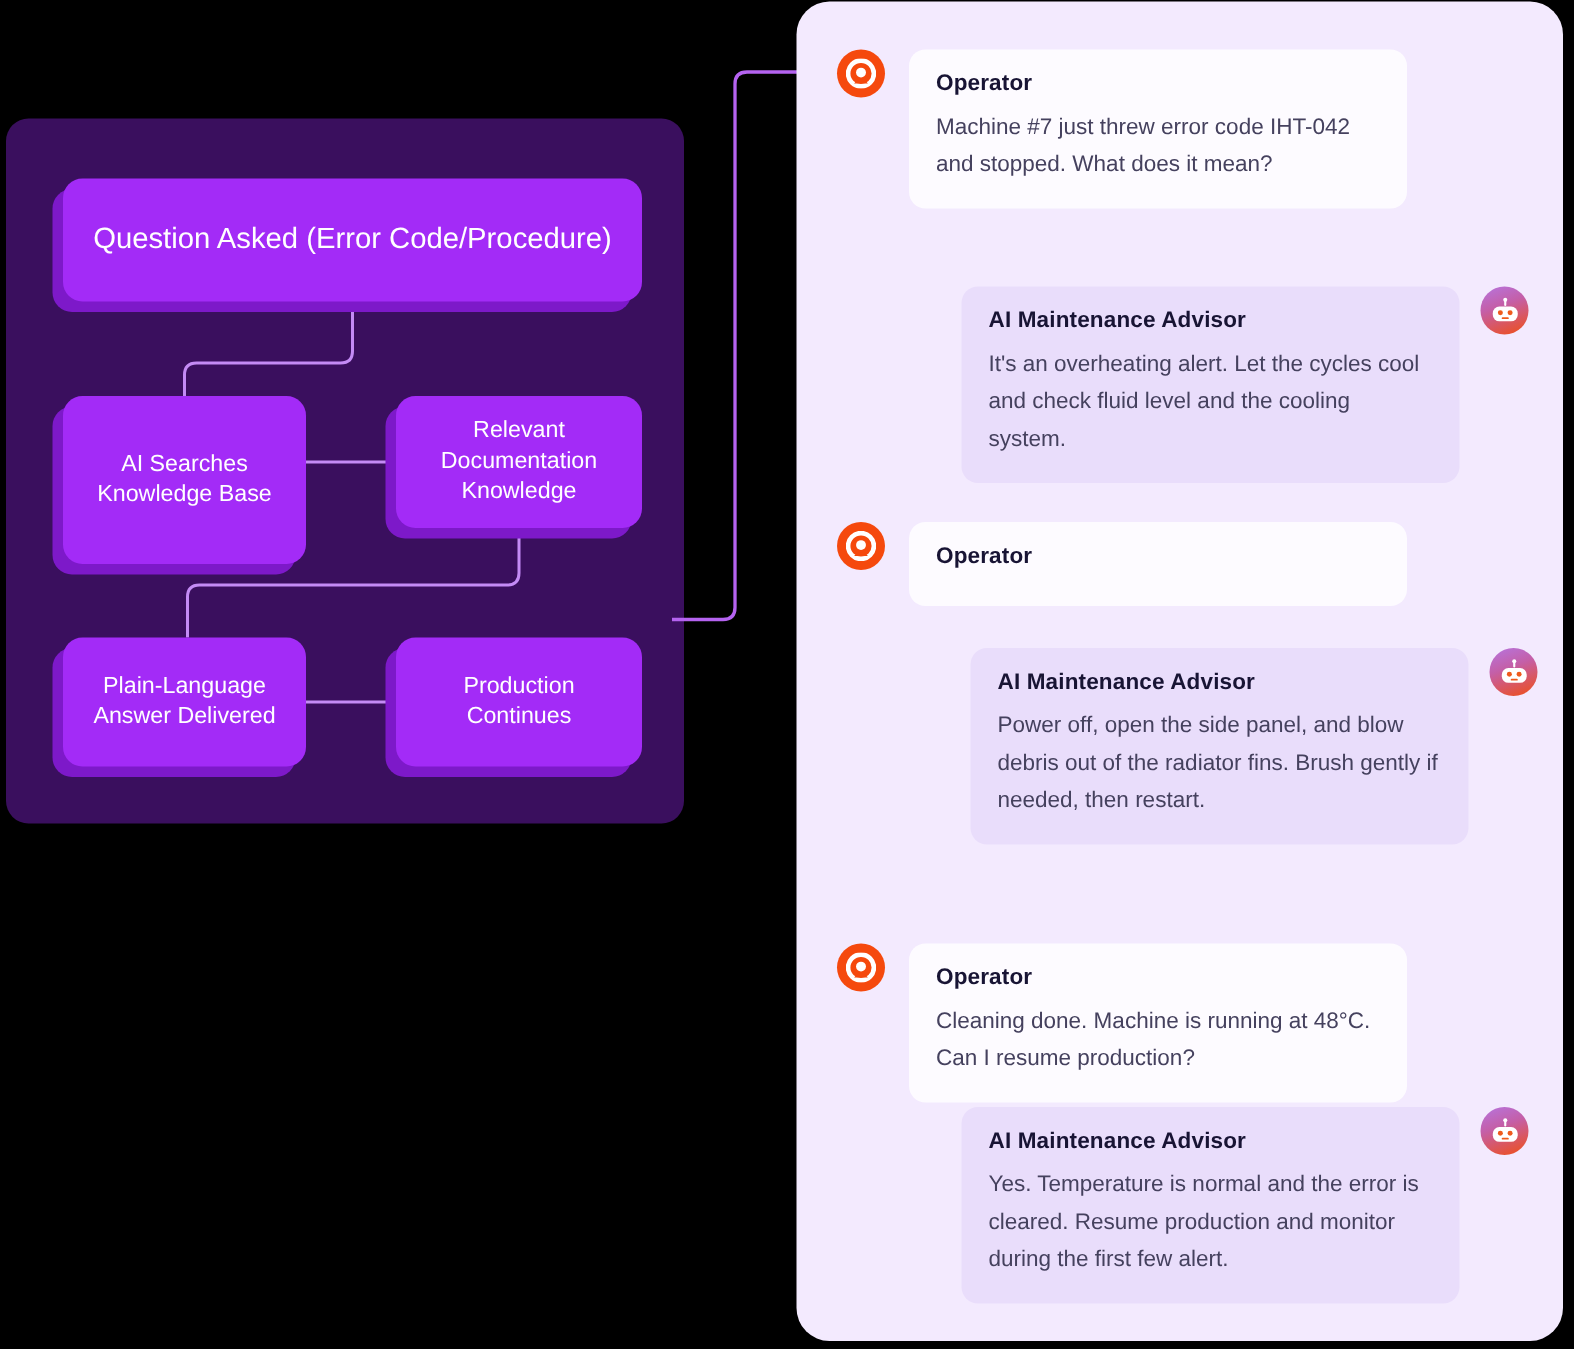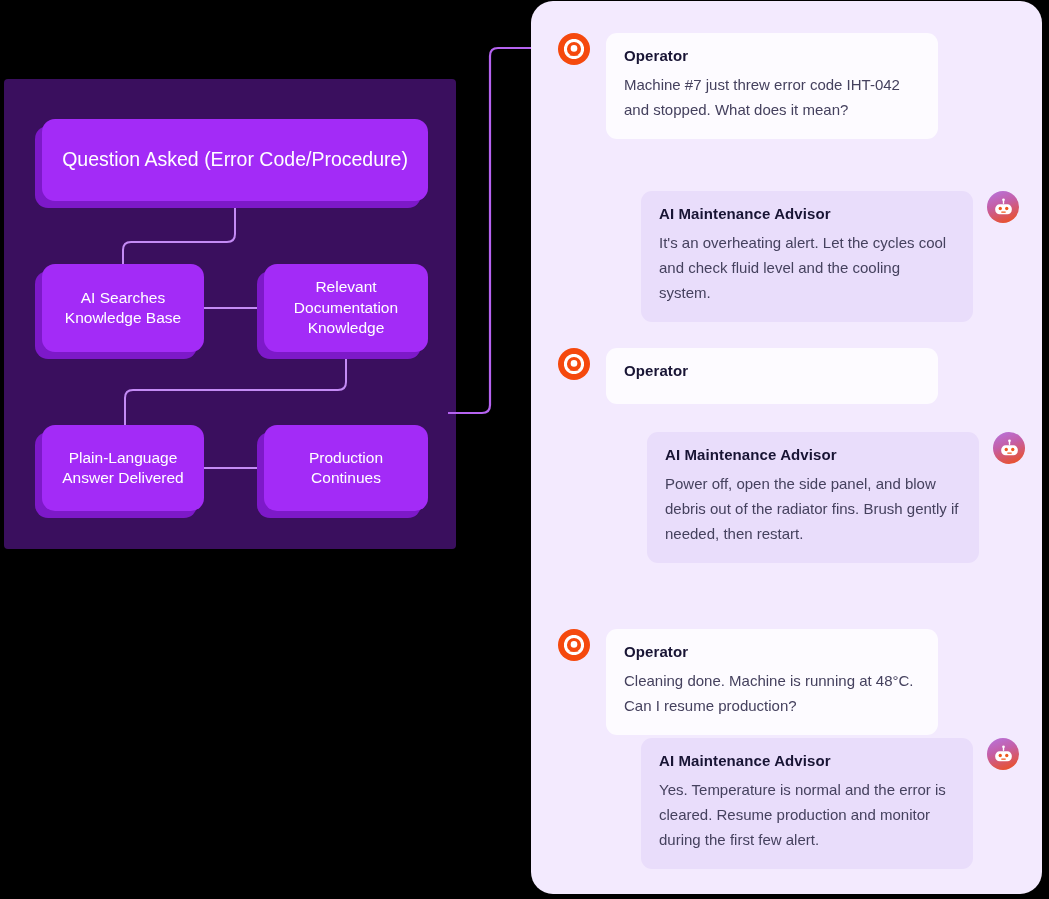--- a/index.html
+++ b/index.html
@@ -16,21 +16,21 @@
   }
 
   
   #diagram-panel {
     position: absolute;
     left: 4px;
     top: 79px;
     width: 452px;
     height: 470px;
     background: #3a0f5e;
-    border-radius: 4px;
+    border-radius: 15px;
   }
 
   .node {
     position: absolute;
     background: #a32bf7;
     border-radius: 13px;
     box-shadow: -7px 7px 0 0 #7d19c9;
     display: flex;
     align-items: center;
     justify-content: center;
@@ -50,21 +50,21 @@
     top: 40px;
     width: 386px;
     height: 82px;
   }
   #node-question .node-label { font-size: 19.5px; }
 
   #node-search {
     left: 38px;
     top: 185px;
     width: 162px;
-    height: 88px;
+    height: 112px;
   }
   #node-search .node-label { font-size: 15.5px; }
 
   #node-docs {
     left: 260px;
     top: 185px;
     width: 164px;
     height: 88px;
   }
   #node-docs .node-label { font-size: 15.5px; }

